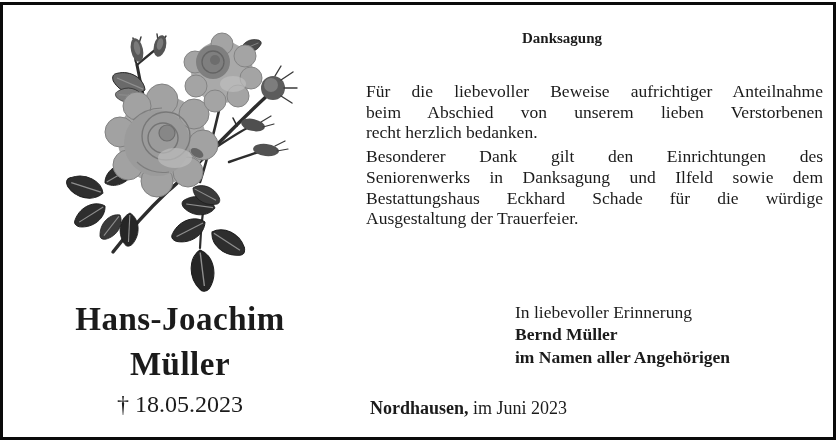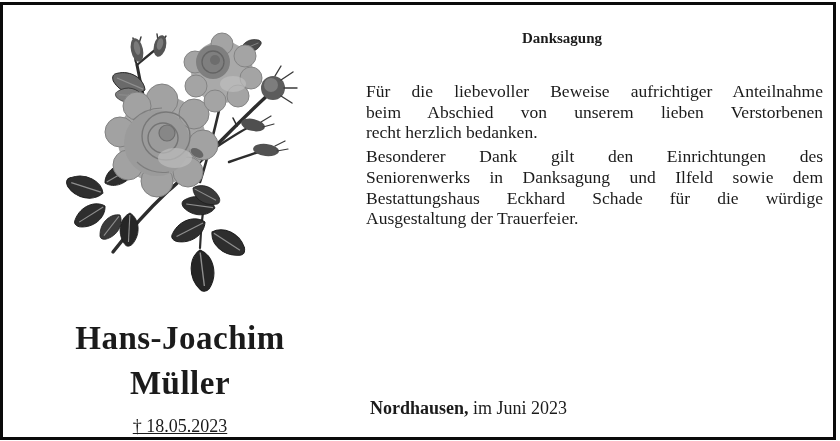--- a/index.html
+++ b/index.html
@@ -27,30 +27,28 @@
   }
   .name-block {
     position: absolute;
     left: 30px; top: 297px;
     width: 300px;
     text-align: center;
     font-weight: bold;
     font-size: 33px;
     line-height: 45px;
     letter-spacing: 0.5px;
-    margin-top: 19px;
   }
   .death-date {
     position: absolute;
-    left: 30px; top: 415px;
+    left: 30px; top: 393px;
     width: 300px;
     text-align: center;
-    font-size: 18px;
+    font-size: 24px;
     line-height: 22px;
-    text-decoration: underline;
   }
   .right-col {
     position: absolute;
     left: 366px; top: 0;
     width: 457px; height: 441px;
   }
   .heading {
     position: absolute;
     top: 27px; left: 0;
     width: 392px;
@@ -225,19 +223,24 @@
     <div class="body-text">
       <div class="jl">Für die liebevoller Beweise aufrichtiger Anteilnahme</div>
       <div class="jl">beim Abschied von unserem lieben Verstorbenen</div>
       <div class="pl">recht herzlich bedanken.</div>
       <div class="jl para2-start">Besonderer Dank gilt den Einrichtungen des</div>
       <div class="jl">Seniorenwerks in Danksagung und Ilfeld sowie dem</div>
       <div class="jl">Bestattungshaus Eckhard Schade für die würdige</div>
       <div class="pl">Ausgestaltung der Trauerfeier.</div>
     </div>
 
+    <div class="closing">
+      <div>In liebevoller Erinnerung</div>
+      <div class="b">Bernd Müller</div>
+      <div class="b">im Namen aller Angehörigen</div>
+    </div>
 
     <div class="place-line">
       <span class="b">Nordhausen,</span><span> im Juni 2023</span>
     </div>
 
   </div>
 </div>
 
 </body></html>

